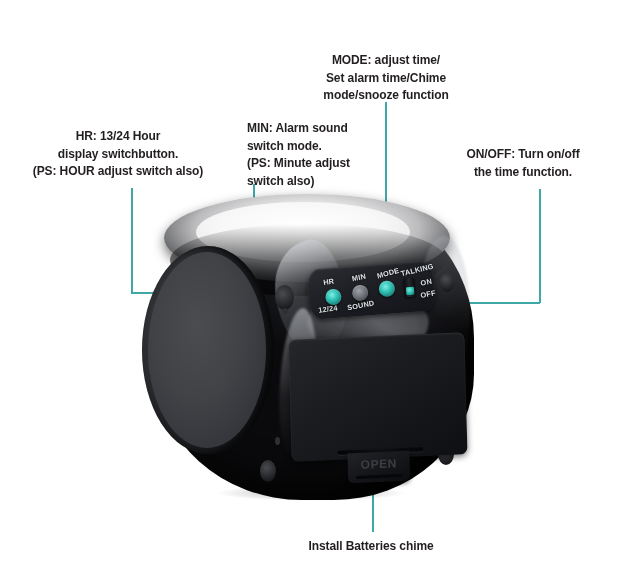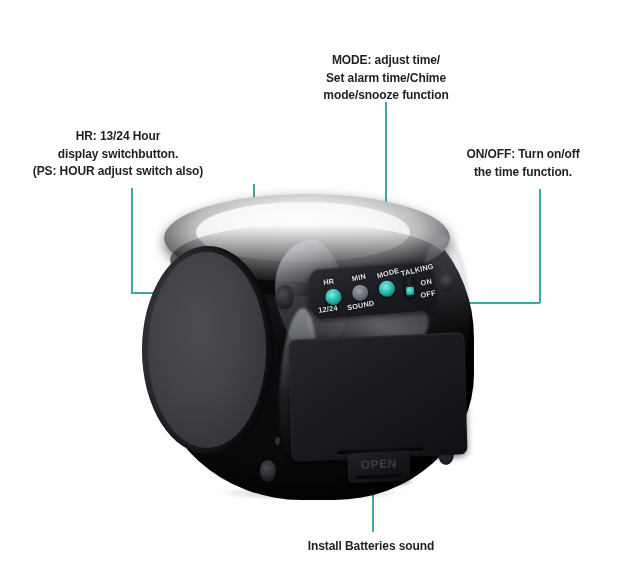--- a/index.html
+++ b/index.html
@@ -372,23 +372,27 @@
 
       <div class="pswitch"></div>
     </div>
 
   </div>
 
   <div class="callout-label lbl-hr">HR: 13/24 Hour
 display switchbutton.
 (PS: HOUR adjust switch also)</div>
 
+  <div class="callout-label lbl-min">MIN: Alarm sound
+switch mode.
+(PS: Minute adjust
+switch also)</div>
 
   <div class="callout-label lbl-mode">MODE: adjust time/
 Set alarm time/Chime
 mode/snooze function</div>
 
   <div class="callout-label lbl-onoff">ON/OFF: Turn on/off
 the time function.</div>
 
-  <div class="callout-label lbl-battery">Install Batteries sound</div>
+  <div class="callout-label lbl-battery">Install Batteries chime</div>
 
 </div>
 
 </body></html>

